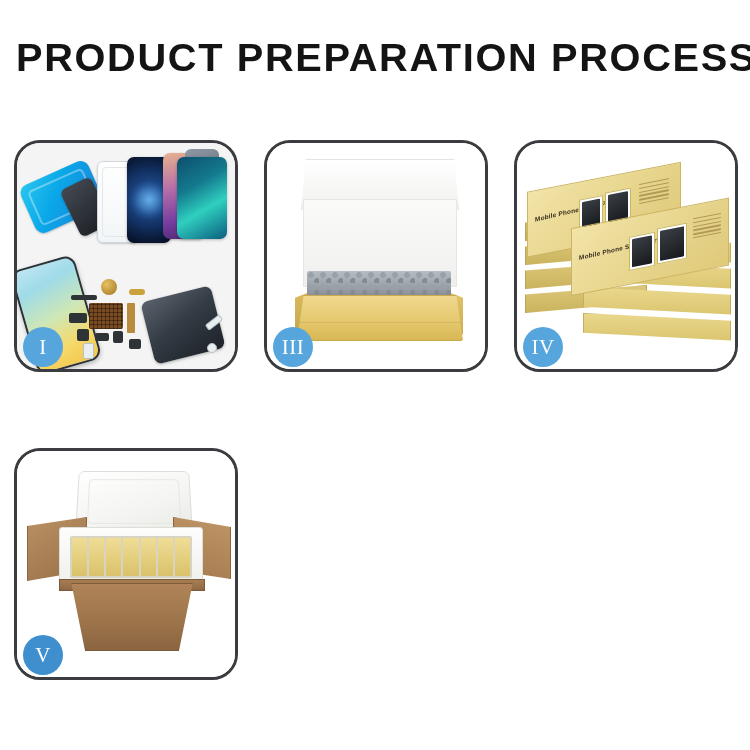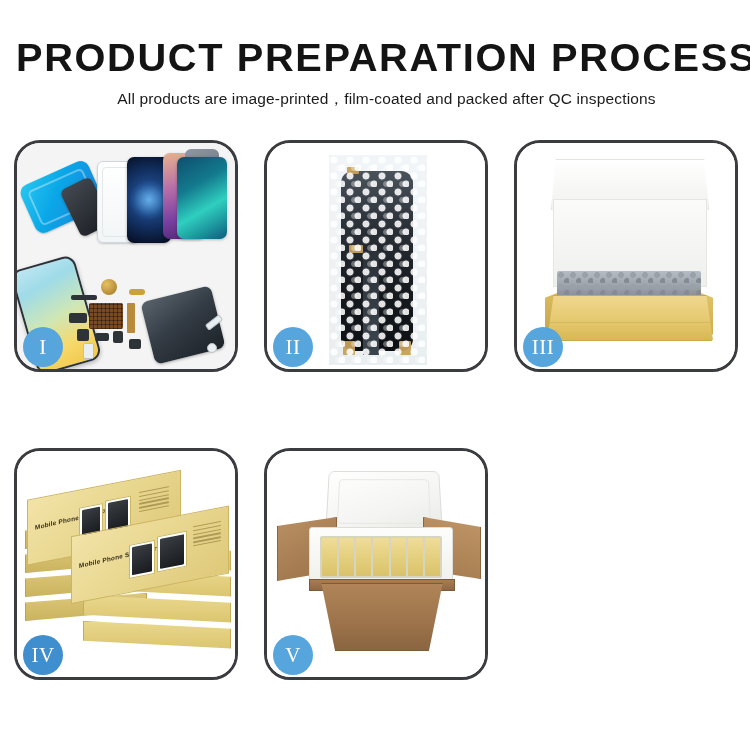--- a/index.html
+++ b/index.html
@@ -277,21 +277,20 @@
   }
   .k-tab{position:absolute;background:rgba(0,0,0,.09);}
 </style>
 </head>
 <body>
 
 <div class="page">
 
   <div class="header">
     <div class="title">PRODUCT PREPARATION PROCESS</div>
-    <div class="subtitle">All products are image-printed，film-coated and packed after QC inspections</div>
   </div>
 
   <div class="grid">
 
     <div class="panel">
       <div class="panel-inner p1">
         <div class="ph ph-blue"></div>
         <div class="ph ph-dark"></div>
         <div class="ph ph-glass"></div>
         <div class="ph ph-navy"></div>
@@ -311,35 +310,20 @@
         <div class="chip" style="left:78px;top:190px;width:14px;height:8px;"></div>
         <div class="chip" style="left:96px;top:188px;width:10px;height:12px;"></div>
         <div class="chip white" style="left:66px;top:200px;width:9px;height:14px;"></div>
         <div class="chip" style="left:112px;top:196px;width:12px;height:10px;"></div>
         <div class="chip white" style="left:188px;top:176px;width:16px;height:5px;transform:rotate(-38deg);"></div>
         <div class="chip white" style="left:190px;top:200px;width:8px;height:8px;border-radius:50%;"></div>
       </div>
       <div class="badge">I</div>
     </div>
 
-    <div class="panel">
-      <div class="panel-inner p2">
-        <div class="pouch">
-          <div class="pouch-dev"></div>
-          <div class="pouch-strip"></div>
-          <div class="tape" style="left:18px;top:12px;width:12px;height:7px;"></div>
-          <div class="tape" style="left:20px;top:90px;width:14px;height:8px;"></div>
-          <div class="tape" style="left:14px;top:186px;width:12px;height:14px;"></div>
-          <div class="tape" style="left:70px;top:186px;width:12px;height:14px;"></div>
-          <div class="bubbles"></div>
-          <div class="bubbles2"></div>
-        </div>
-      </div>
-      <div class="badge">II</div>
-    </div>
 
     <div class="panel">
       <div class="panel-inner p3">
         <div class="m-lid"></div>
         <div class="m-back"></div>
         <div class="m-foam"></div>
         <div class="m-side"></div>
         <div class="m-side r"></div>
         <div class="m-front"></div>
       </div>

